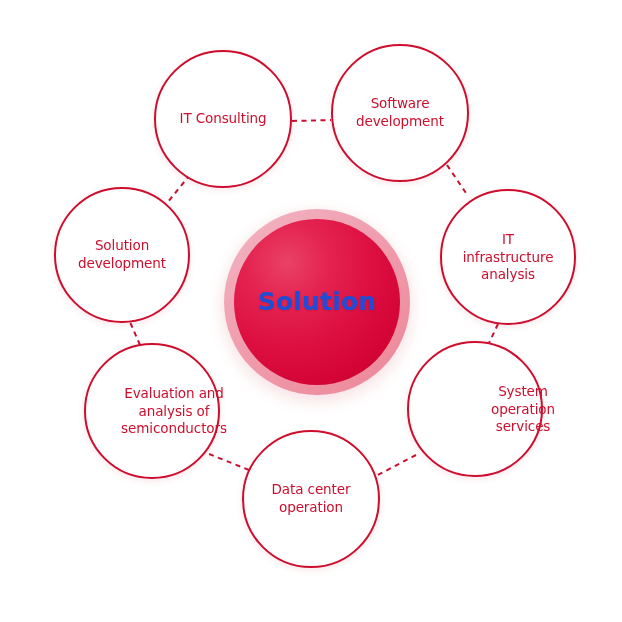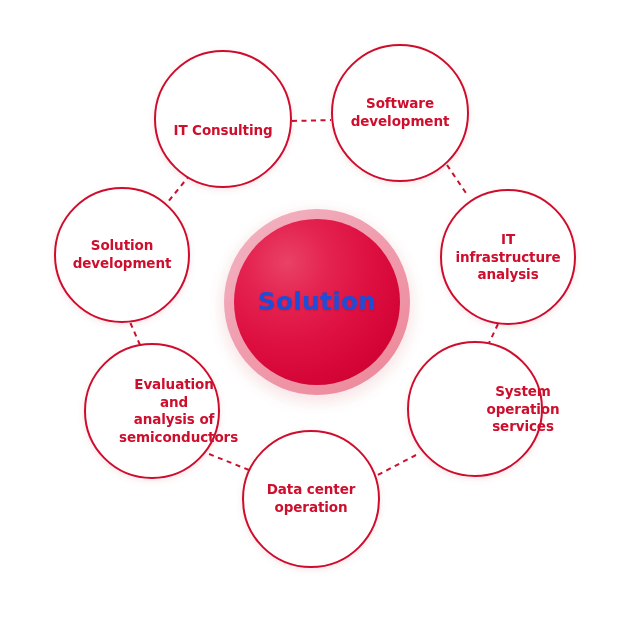--- a/index.html
+++ b/index.html
@@ -22,21 +22,21 @@
     left: 0;
     top: 0;
     width: 622px;
     height: 622px;
   }
   .node-label {
     position: absolute;
     transform: translate(-50%, -50%);
     text-align: center;
     color: #CE0E2D;
-    font-weight: bold;
+    font-weight: normal;
     font-size: 13.5px;
     line-height: 1.30;
     letter-spacing: -0.1px;
     white-space: pre-line;
     pointer-events: none;
     width: 110px;
   }
   .center-label {
     position: absolute;
     transform: translate(-50%, -50%);
@@ -96,21 +96,21 @@
         <circle cx="508" cy="257" r="67" fill="#ffffff" stroke="#CE0E2D" stroke-width="2" filter="url(#nodeShadow)"></circle>
         <circle cx="475" cy="409" r="67" fill="#ffffff" stroke="#CE0E2D" stroke-width="2" filter="url(#nodeShadow)"></circle>
         <circle cx="311" cy="499" r="68" fill="#ffffff" stroke="#CE0E2D" stroke-width="2" filter="url(#nodeShadow)"></circle>
         <circle cx="152" cy="411" r="67" fill="#ffffff" stroke="#CE0E2D" stroke-width="2" filter="url(#nodeShadow)"></circle>
         <circle cx="122" cy="255" r="67" fill="#ffffff" stroke="#CE0E2D" stroke-width="2" filter="url(#nodeShadow)"></circle>
       </g>
   </svg>
 
   <div id="labels-layer">
       <div class="center-label" style="left: 317px; top: 302px;">Solution</div>
-      <div class="node-label" style="left: 223px; top: 119px; margin-top: 12px;">IT Consulting</div>
+      <div class="node-label" style="left: 223px; top: 119px;">IT Consulting</div>
       <div class="node-label" style="left: 400px; top: 113px;">Software
 development</div>
       <div class="node-label" style="left: 508px; top: 257px;">IT
 infrastructure
 analysis</div>
       <div class="node-label" style="left: 475px; top: 409px; margin-left: 48px;">System
 operation
 services</div>
       <div class="node-label" style="left: 311px; top: 499px;">Data center
 operation</div>

